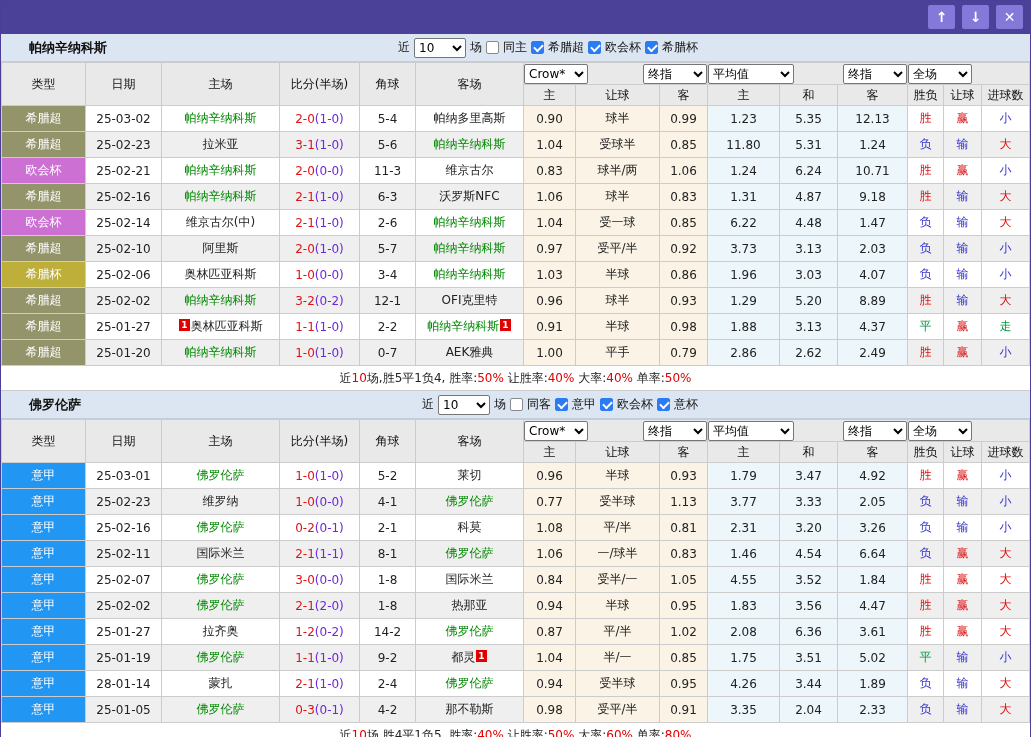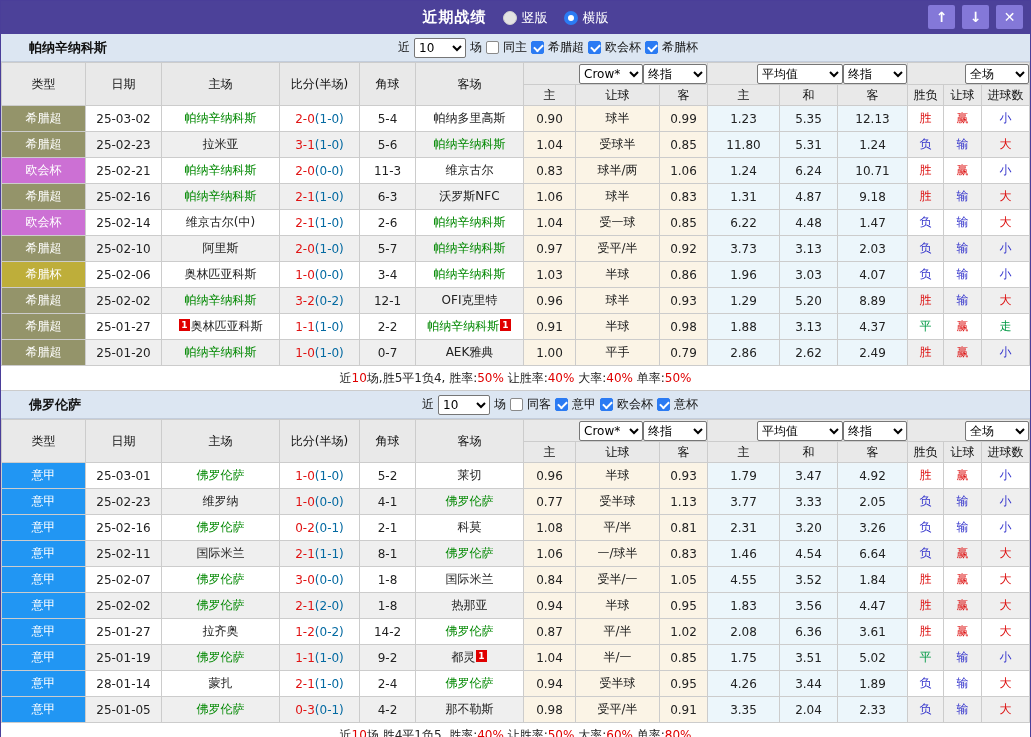--- a/index.html
+++ b/index.html
@@ -36,57 +36,46 @@
            border-radius:2px; background:#fff; color:#000; }
   .sel-count { width:52px; }
   .sel-sm { width:64px; }
   .sel-avg { width:86px; }
 
   
   table { width:100%; border-collapse:collapse; table-layout:fixed; font-size:12px; color:#222; }
   th, td { border:1px solid #ccc; text-align:center; padding:0; white-space:nowrap; overflow:hidden; }
   thead th { background:#e9e9e9; font-weight:normal; height:21px; color:#111; }
   th.dd-cell { height:22px; }
-  .dd-flex { display:flex; align-items:center; justify-content:flex-end; }
+  .dd-flex { display:flex; align-items:center; justify-content:space-between; gap:8px; }
   tbody td { height:26px; }
   tr.odd  td { background:#fff; }
   tr.even td { background:#efefef; }
   td.c-type { color:#fff; }
   td.c-odds { background:#fbf4e6 !important; }
   td.c-avg  { background:#ecf6fb !important; }
   .team { color:#222; cursor:pointer; }
   .team.self { color:#008800; }
   .ft { color:#e01212; }
-  .ht { color:#0369a1; }
+  .ht { color:#6d28d9; }
   .card { display:inline-block; background:#e00000; color:#fff; font-size:9px; line-height:12px;
           padding:0 2px; margin:0 1px; vertical-align:2px; font-weight:bold; }
 
   
   .summary { height:25px; display:flex; align-items:center; justify-content:center;
              font-size:12px; background:#fff; border-bottom:1px solid #ccc; white-space:pre; }
   .sum-red { color:#e00000; }
   .sum-black { color:#222; }
 </style>
 </head>
 <body>
 
 <div class="wrap">
 
   <div class="titlebar">
-    <div class="title-group">
-      <span class="page-title">近期战绩</span>
-      <label class="radio-item">
-        <span class="radio"></span>
-        <span>竖版</span>
-      </label>
-      <label class="radio-item">
-        <span class="radio checked"></span>
-        <span>横版</span>
-      </label>
-    </div>
     <div class="tb-buttons">
       <div class="tb-btn">
         <span>↑</span>
       </div>
       <div class="tb-btn">
         <span>↓</span>
       </div>
       <div class="tb-btn">
         <span>✕</span>
       </div>

